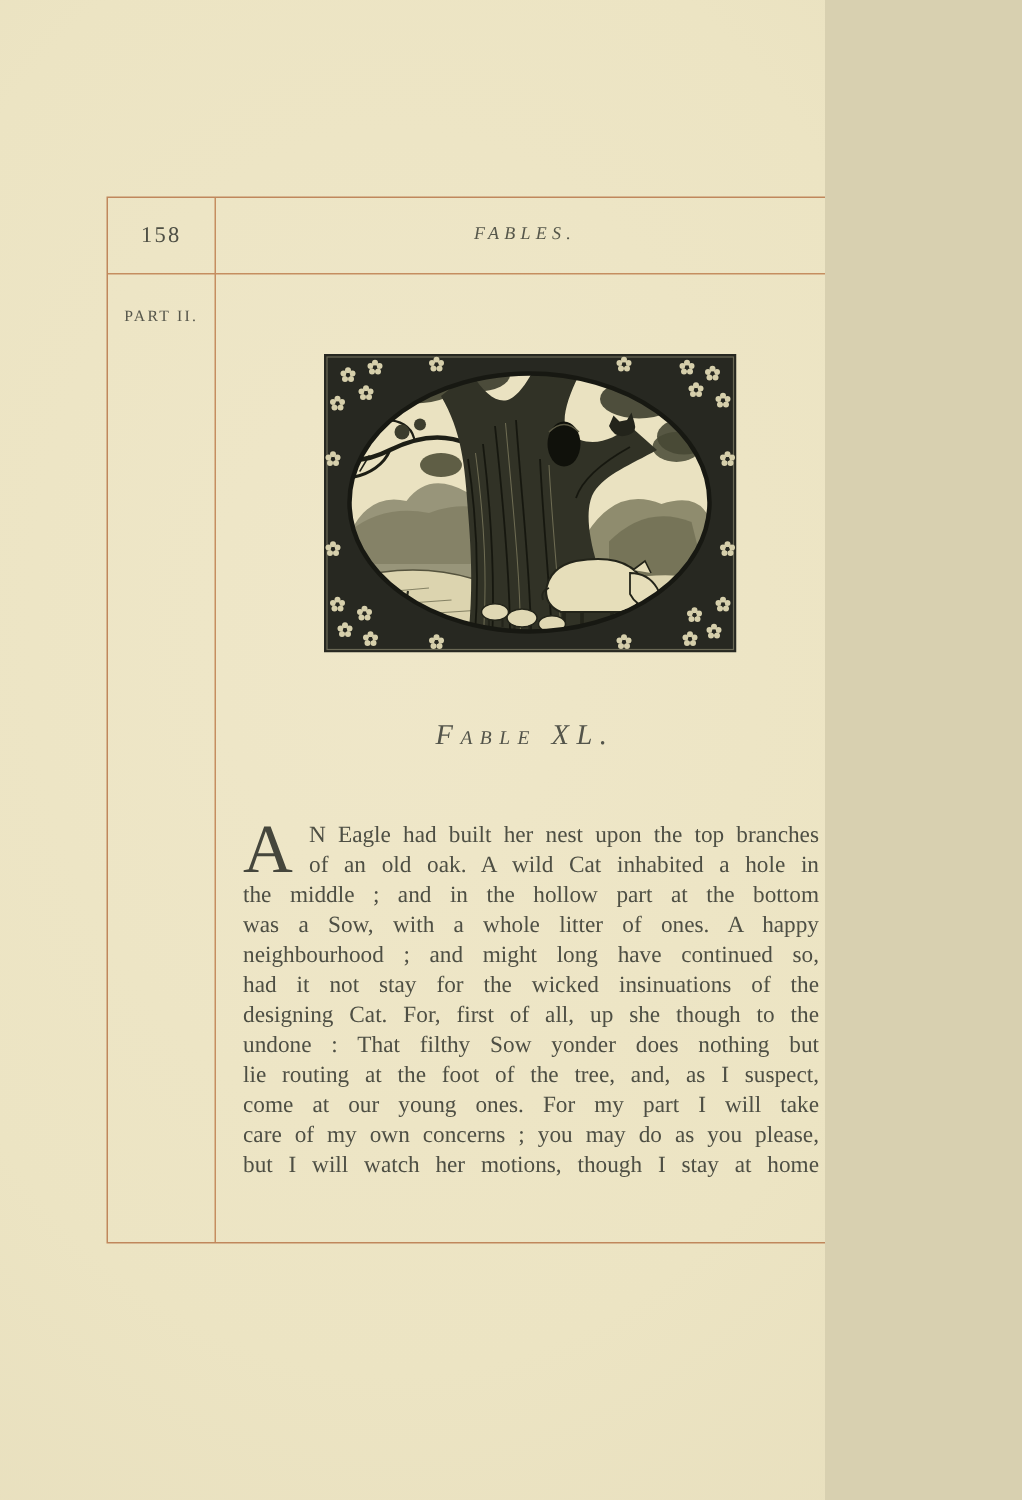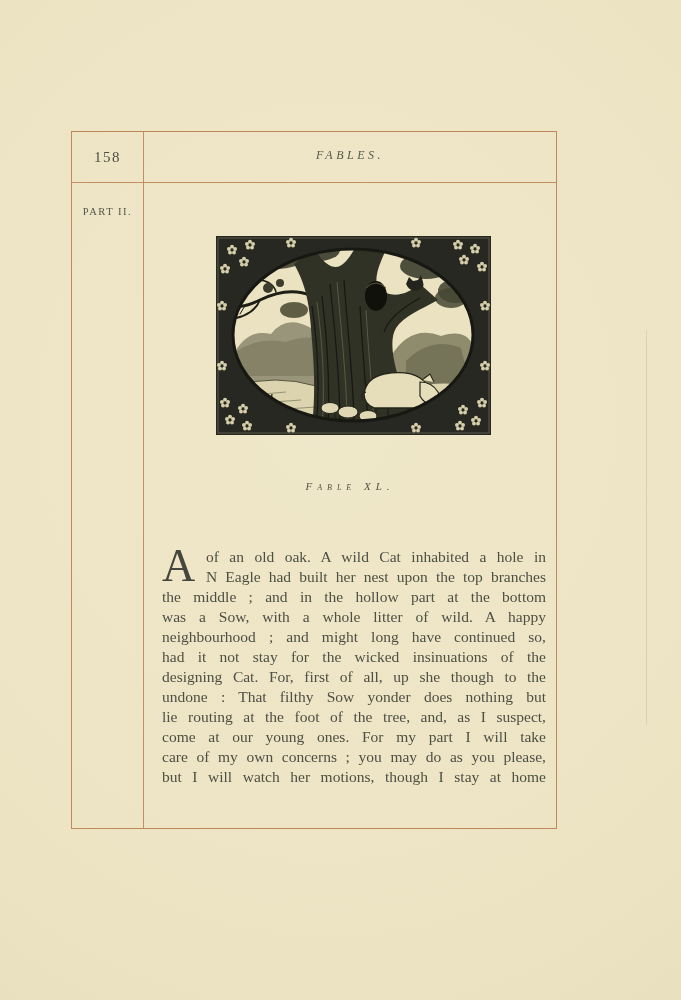--- a/index.html
+++ b/index.html
@@ -2,21 +2,21 @@
 <html><head>
 <meta charset="utf-8">
 <style>
   html,body{margin:0;padding:0;}
   body{
     font-family:"Liberation Serif","DejaVu Serif",serif;
     background:#d8d0b0;
   }
   .page{
     position:relative;
-    width:681px;height:1000px;
+    width:550px;height:1000px;
     background:radial-gradient(ellipse 120% 90% at 48% 42%, #efe7c9 0%, #ece4c3 55%, #e5dcba 100%);
     overflow:hidden;
   }
   .crease{
     position:absolute;left:646px;top:330px;width:1px;height:395px;
     background:rgba(110,100,70,0.14);
   }
   .frame{
     position:absolute;left:71px;top:131px;width:484px;height:696px;
     border:1px solid #c0875c;
@@ -37,21 +37,21 @@
     position:absolute;left:0;top:74px;width:71px;
     text-align:center;font-size:10.5px;letter-spacing:1.5px;color:#55564b;
   }
   .illustration{
     position:absolute;left:144px;top:104px;width:275px;height:199px;
   }
   .illustration svg{display:block;width:275px;height:199px;}
   .fable-title{
     position:absolute;left:72px;right:0;top:348px;
     text-align:center;font-style:italic;font-variant:small-caps;
-    font-size:11px;letter-spacing:5px;color:#53544a;
+    font-size:19px;letter-spacing:5px;color:#53544a;
   }
   .fable-subtitle{
     position:absolute;left:72px;right:0;top:379px;
     text-align:center;font-weight:bold;
     font-size:16px;letter-spacing:0.5px;color:#45463c;
   }
   .fable-body{
     position:absolute;left:90px;top:415px;width:384px;
     color:#4e4f44;font-size:15.5px;
   }
@@ -218,24 +218,24 @@
         </g>
         <ellipse cx="137" cy="99" rx="120" ry="86" fill="none" stroke="#171812" stroke-width="3"></ellipse>
       </svg>
     </div>
 
     <div class="fable-title">Fable XL.</div>
 
     <div class="fable-body">
       <span class="dropcap">A</span>
       <div>
+          <div class="body-line">N Eagle had built her nest upon the top branches</div>
           <div class="body-line">of an old oak.  A wild Cat inhabited a hole in</div>
-          <div class="body-line">N Eagle had built her nest upon the top branches</div>
           <div class="body-line">the middle ; and in the hollow part at the bottom</div>
-          <div class="body-line">was a Sow, with a whole litter of wild.  A happy</div>
+          <div class="body-line">was a Sow, with a whole litter of ones.  A happy</div>
           <div class="body-line">neighbourhood ; and might long have continued so,</div>
           <div class="body-line">had it not stay for the wicked insinuations of the</div>
           <div class="body-line">designing Cat.  For, first of all, up she though to the</div>
           <div class="body-line">undone :  That filthy Sow yonder does nothing but</div>
           <div class="body-line">lie routing at the foot of the tree, and, as I suspect,</div>
           <div class="body-line">come at our young ones.  For my part I will take</div>
           <div class="body-line">care of my own concerns ; you may do as you please,</div>
           <div class="body-line">but I will watch her motions, though I stay at home</div>
         </div>
     </div>

